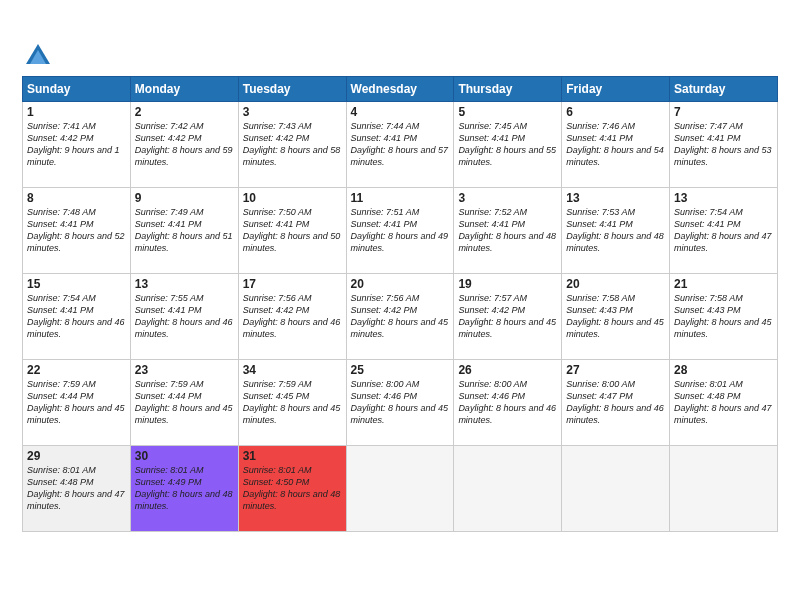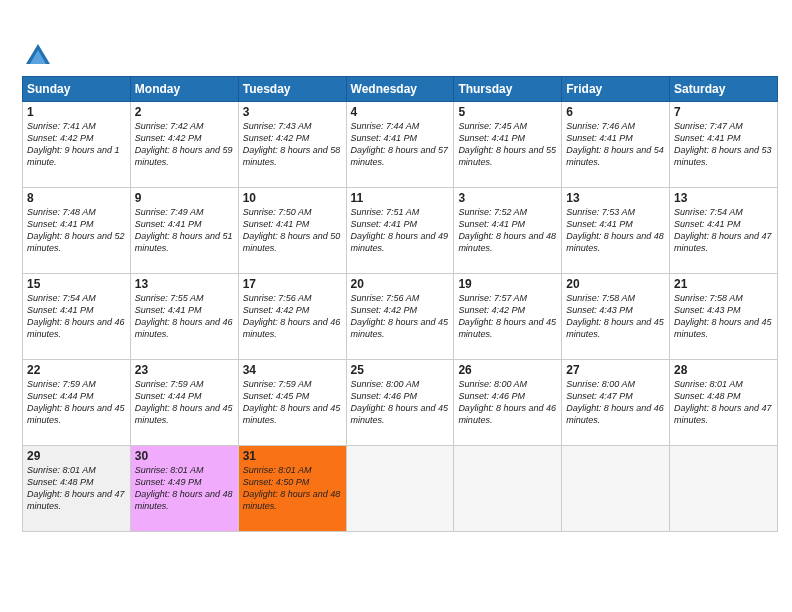--- a/index.html
+++ b/index.html
@@ -339,28 +339,28 @@
           </td>
         </tr>
         <tr class="last-row">
           <td style="background: rgb(240, 240, 240);">
             <span class="day-num">29</span>
             <div class="cell-content">Sunrise: 8:01 AM
 Sunset: 4:48 PM
 Daylight: 8 hours
 and 47 minutes.</div>
           </td>
-          <td style="background: #f0abfc;">
+          <td style="background: #8b5cf6;">
             <span class="day-num">30</span>
             <div class="cell-content">Sunrise: 8:01 AM
 Sunset: 4:49 PM
 Daylight: 8 hours
 and 48 minutes.</div>
           </td>
-          <td style="background: #f97316;">
+          <td style="background: #ef4444;">
             <span class="day-num">31</span>
             <div class="cell-content">Sunrise: 8:01 AM
 Sunset: 4:50 PM
 Daylight: 8 hours
 and 48 minutes.</div>
           </td>
           <td class="empty"></td>
           <td class="empty"></td>
           <td class="empty"></td>
           <td class="empty"></td>

